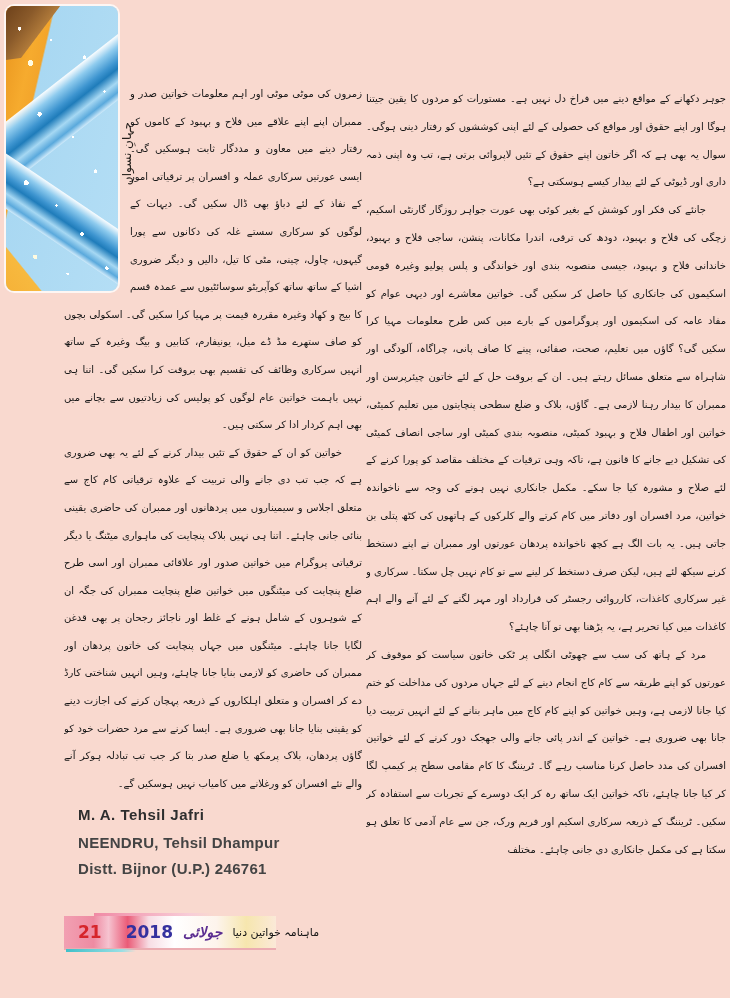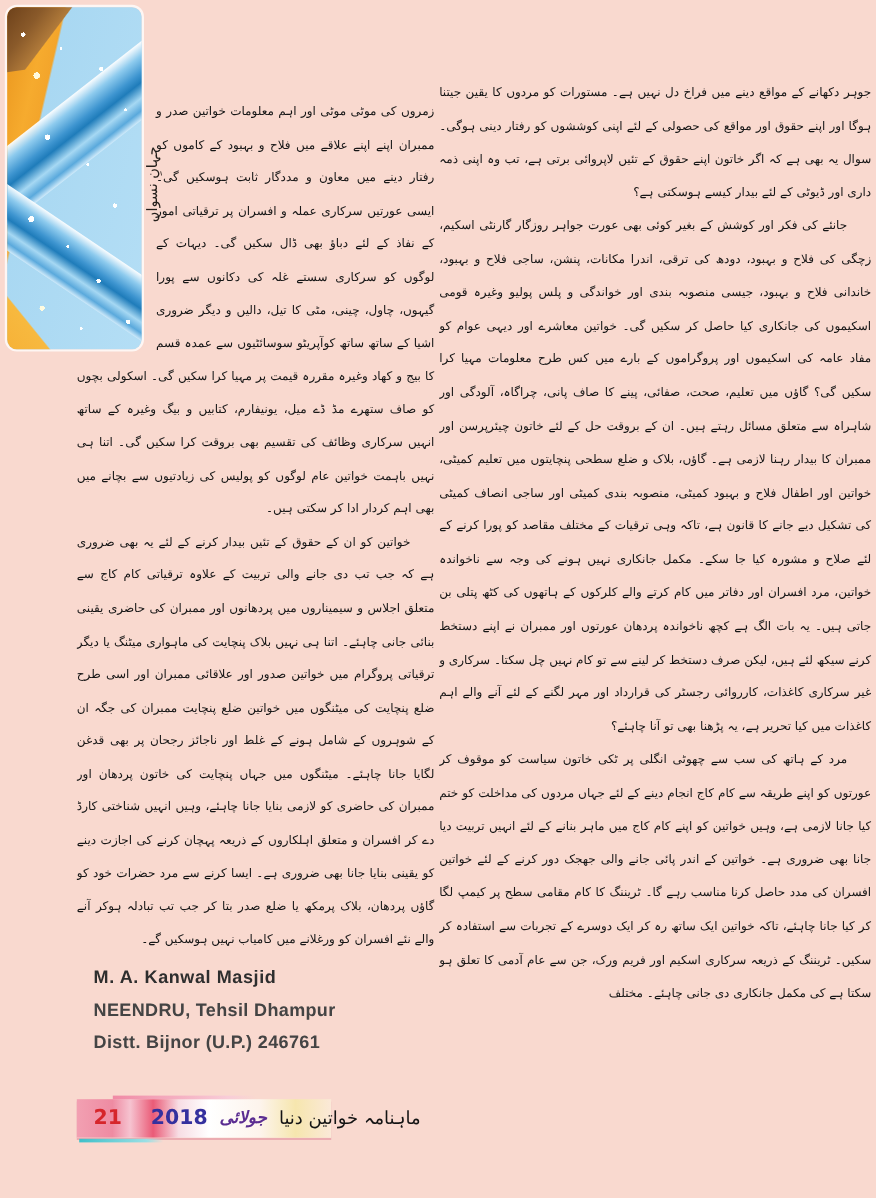--- a/index.html
+++ b/index.html
@@ -54,21 +54,21 @@
     transform:rotate(-90deg);transform-origin:left top;
     direction:rtl;font-size:12px;color:#241f1b;white-space:nowrap;
   }
 
   
   .col{position:absolute;direction:rtl;text-align:justify;
        font-size:10px;line-height:27.6px;color:#161616;overflow:hidden;}
   .col p{margin:0;}
   .col p.indent{text-indent:20px;}
   .col-left{left:64px;top:80px;width:298px;height:732px;}
-  .col-right{left:366px;top:64px;width:360px;height:838px;line-height:27.8px;}
+  .col-right{left:366px;top:85px;width:360px;height:838px;line-height:27.8px;}
   .art-spacer{float:left;width:66px;height:216px;} 
 
   
   .author-block{position:absolute;left:78px;top:806px;width:300px;
     font-family:"Liberation Sans","DejaVu Sans",sans-serif;color:#3a3a3a;}
   .author-name{font-weight:bold;color:#2e2e2e;font-size:15px;margin-bottom:11px;letter-spacing:.5px;}
   .address-line{font-size:15px;font-weight:bold;color:#444;margin-bottom:9px;letter-spacing:.3px;}
 
   
   .footer-bar{
@@ -78,21 +78,21 @@
     display:flex;align-items:center;direction:ltr;
     box-shadow:0 2px 0 rgba(210,90,120,.35);
   }
   .footer-bar::after{content:"";position:absolute;left:2px;bottom:-4px;width:70px;height:3px;
     background:linear-gradient(90deg,#3fc0c9,#9adfe4 80%,transparent);}
   .footer-bar::before{content:"";position:absolute;left:30px;top:-3px;width:120px;height:3px;
     background:linear-gradient(90deg,#f08aa5,#f8cdd8 80%,transparent);}
   .pg-num{font-size:17px;font-weight:bold;color:#d6252b;margin-left:14px;}
   .pg-year{font-size:17px;font-weight:bold;color:#34309e;margin-left:24px;}
   .pg-month{font-size:14px;font-weight:bold;color:#5b2d91;margin-left:10px;direction:rtl;font-style:italic;}
-  .pg-mag{font-size:15px;color:#141414;margin-left:10px;margin-right:6px;direction:rtl;white-space:nowrap;}
+  .pg-mag{font-size:11px;color:#141414;margin-left:10px;margin-right:6px;direction:rtl;white-space:nowrap;}
 </style>
 </head>
 <body>
 
 <div class="page">
 
   <div class="artwork">
     <div class="corner-brown"></div>
     <div class="band upper"></div>
     <div class="band lower"></div>
@@ -108,21 +108,21 @@
 
   </div>
 
   <div class="col col-right">
     <p>جوہر دکھانے کے مواقع دینے میں فراخ دل نہیں ہے۔ مستورات کو مردوں کا یقین جیتنا ہوگا اور اپنے حقوق اور مواقع کی حصولی کے لئے اپنی کوششوں کو رفتار دینی ہوگی۔ سوال یہ بھی ہے کہ اگر خاتون اپنے حقوق کے تئیں لاپروائی برتی ہے، تب وہ اپنی ذمہ داری اور ڈیوٹی کے لئے بیدار کیسے ہوسکتی ہے؟</p>
     <p class="indent">جانئے کی فکر اور کوشش کے بغیر کوئی بھی عورت جواہر روزگار گارنٹی اسکیم، زچگی کی فلاح و بہبود، دودھ کی ترقی، اندرا مکانات، پنشن، ساجی فلاح و بہبود، خاندانی فلاح و بہبود، جیسی منصوبہ بندی اور خواندگی و پلس پولیو وغیرہ قومی اسکیموں کی جانکاری کیا حاصل کر سکیں گی۔ خواتین معاشرے اور دیہی عوام کو مفاد عامہ کی اسکیموں اور پروگراموں کے بارے میں کس طرح معلومات مہیا کرا سکیں گی؟ گاؤں میں تعلیم، صحت، صفائی، پینے کا صاف پانی، چراگاہ، آلودگی اور شاہراہ سے متعلق مسائل رہتے ہیں۔ ان کے بروقت حل کے لئے خاتون چیئرپرسن اور ممبران کا بیدار رہنا لازمی ہے۔ گاؤں، بلاک و ضلع سطحی پنچایتوں میں تعلیم کمیٹی، خواتین اور اطفال فلاح و بہبود کمیٹی، منصوبہ بندی کمیٹی اور ساجی انصاف کمیٹی کی تشکیل دیے جانے کا قانون ہے، تاکہ وہی ترقیات کے مختلف مقاصد کو پورا کرنے کے لئے صلاح و مشورہ کیا جا سکے۔ مکمل جانکاری نہیں ہونے کی وجہ سے ناخواندہ خواتین، مرد افسران اور دفاتر میں کام کرتے والے کلرکوں کے ہاتھوں کی کٹھ پتلی بن جاتی ہیں۔ یہ بات الگ ہے کچھ ناخواندہ پردھان عورتوں اور ممبران نے اپنے دستخط کرنے سیکھ لئے ہیں، لیکن صرف دستخط کر لینے سے تو کام نہیں چل سکتا۔ سرکاری و غیر سرکاری کاغذات، کارروائی رجسٹر کی قرارداد اور مہر لگنے کے لئے آنے والے اہم کاغذات میں کیا تحریر ہے، یہ پڑھنا بھی تو آنا چاہئے؟</p>
     <p class="indent">مرد کے ہاتھ کی سب سے چھوٹی انگلی پر ٹکی خاتون سیاست کو موقوف کر عورتوں کو اپنے طریقہ سے کام کاج انجام دینے کے لئے جہاں مردوں کی مداخلت کو ختم کیا جانا لازمی ہے، وہیں خواتین کو اپنے کام کاج میں ماہر بنانے کے لئے انہیں تربیت دیا جانا بھی ضروری ہے۔ خواتین کے اندر پائی جانے والی جھجک دور کرنے کے لئے خواتین افسران کی مدد حاصل کرنا مناسب رہے گا۔ ٹریننگ کا کام مقامی سطح پر کیمپ لگا کر کیا جانا چاہئے، تاکہ خواتین ایک ساتھ رہ کر ایک دوسرے کے تجربات سے استفادہ کر سکیں۔ ٹریننگ کے ذریعہ سرکاری اسکیم اور فریم ورک، جن سے عام آدمی کا تعلق ہو سکتا ہے کی مکمل جانکاری دی جانی چاہئے۔ مختلف</p>
   </div>
 
   <div class="author-block">
-    <div class="author-name">M. A. Kanwal Masjid</div>
+    <div class="author-name">M. A. Tehsil Jafri</div>
     <div class="address-line">NEENDRU, Tehsil Dhampur</div>
     <div class="address-line">Distt. Bijnor (U.P.) 246761</div>
   </div>
 
   <div class="footer-bar">
     <span class="pg-num">21</span>
     <span class="pg-year">2018</span>
     <span class="pg-month">جولائی</span>
     <span class="pg-mag">ماہنامہ خواتین دنیا</span>
   </div>

